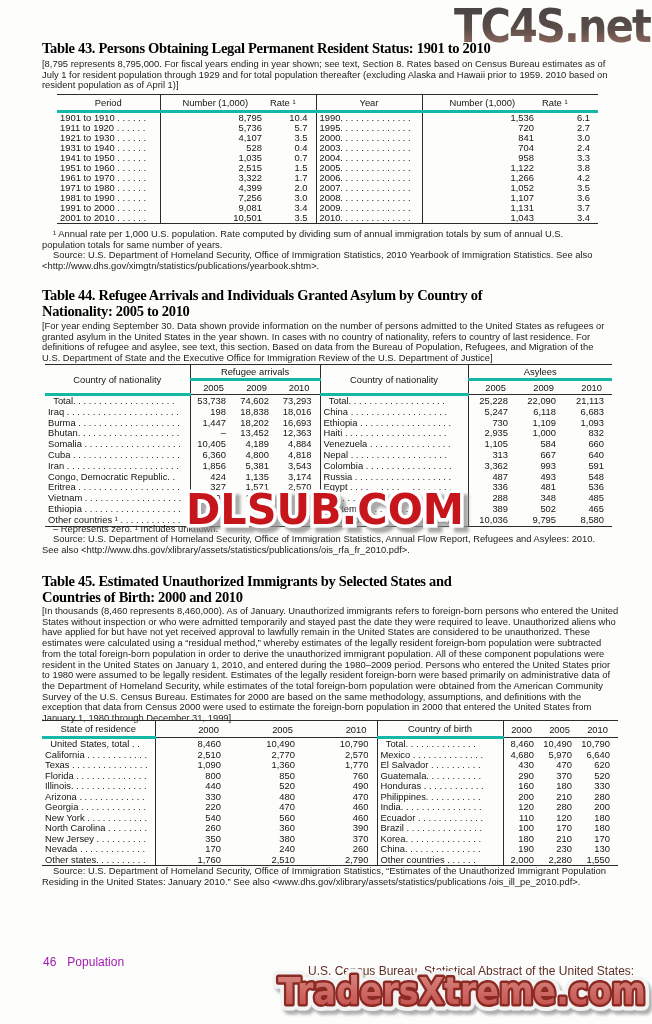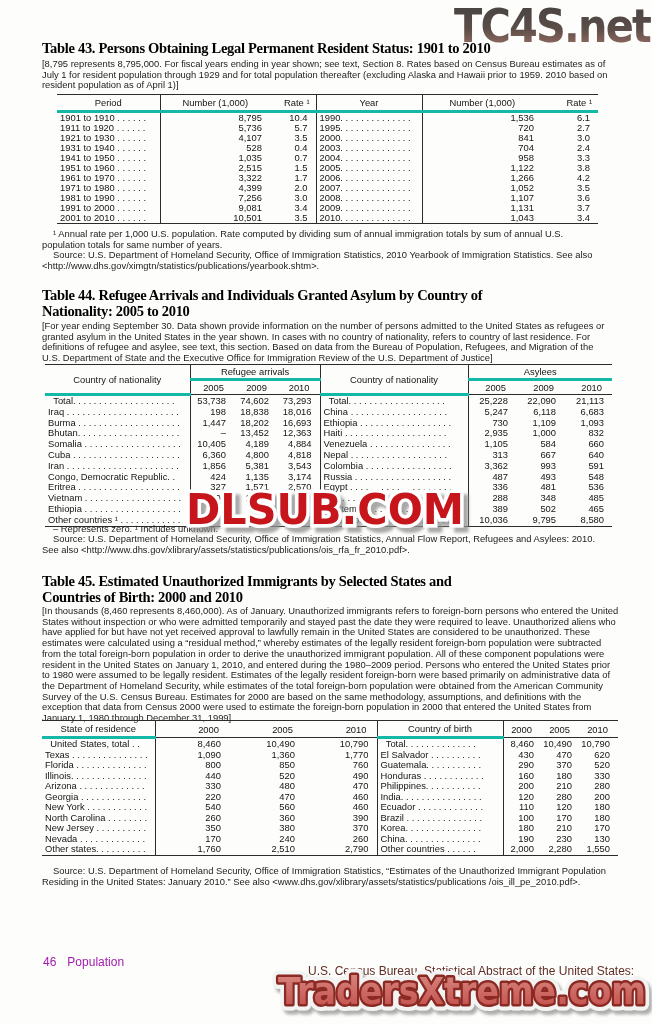--- a/index.html
+++ b/index.html
@@ -9,21 +9,21 @@
          font-size:14.5px;line-height:15.5px;letter-spacing:-0.3px;color:#000}
   .para{position:absolute;font-size:9.4px;line-height:10.7px;color:#1c1c1c}
   .fn{text-indent:11px}
   .src .ital{}
   .tbl{position:absolute}
   table{width:100%;border-collapse:collapse;table-layout:fixed;font-size:9.4px;color:#141414;
         border-top:1.5px solid #2b2b2b;border-bottom:1.5px solid #2b2b2b}
   th{font-weight:normal;font-size:9.4px;padding:0;overflow:hidden;white-space:nowrap}
   td{padding:0;overflow:hidden;white-space:nowrap}
   .hc{text-align:center}
-  .hr{text-align:right;padding-right:6px}
+  .hr{text-align:left;padding-right:6px}
   .hy{text-align:right;padding-right:10px;border-bottom:1px solid #2b2b2b;height:13px}
   .hb{border-bottom:3px solid #14b8a6}
   .bl{border-left:1px solid #2b2b2b}
   .cl{text-align:left;padding-left:3px}
   .cr{text-align:right;padding-right:8px}
   .t43 thead th{height:15px}
   .t43 td{line-height:10px}
   .t44 td{line-height:10.8px}
   .t44 .grp{height:13px}
   .t45 thead th{height:15px}
@@ -360,20 +360,30 @@
             <td class="cl">&nbsp;&nbsp;United States, total . .</td>
             <td class="cr bl">8,460</td>
             <td class="cr">10,490</td>
             <td class="cr">10,790</td>
             <td class="cl bl">&nbsp;&nbsp;Total. . . . . . . . . . . . . .</td>
             <td class="cr bl">8,460</td>
             <td class="cr">10,490</td>
             <td class="cr">10,790</td>
           </tr>
           <tr>
+            <td class="cl">California . . . . . . . . . . . .</td>
+            <td class="cr bl">2,510</td>
+            <td class="cr">2,770</td>
+            <td class="cr">2,570</td>
+            <td class="cl bl">Mexico . . . . . . . . . . . . . .</td>
+            <td class="cr bl">4,680</td>
+            <td class="cr">5,970</td>
+            <td class="cr">6,640</td>
+          </tr>
+          <tr>
             <td class="cl">Texas . . . . . . . . . . . . . . .</td>
             <td class="cr bl">1,090</td>
             <td class="cr">1,360</td>
             <td class="cr">1,770</td>
             <td class="cl bl">El Salvador  . . . . . . . . . .</td>
             <td class="cr bl">430</td>
             <td class="cr">470</td>
             <td class="cr">620</td>
           </tr>
           <tr>

